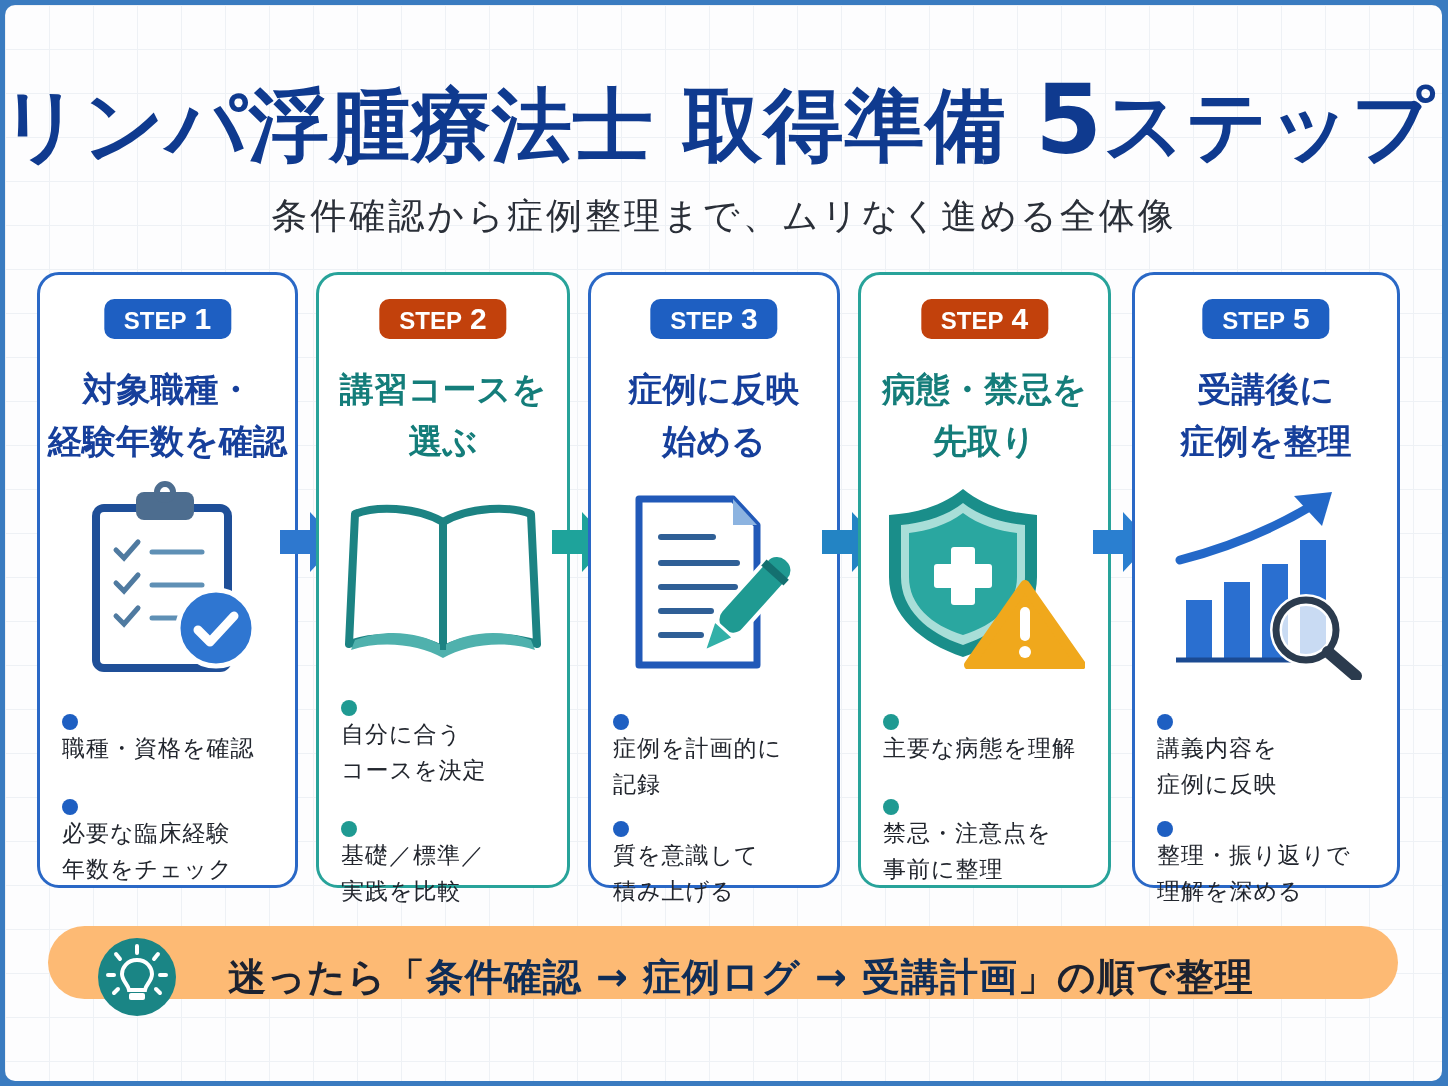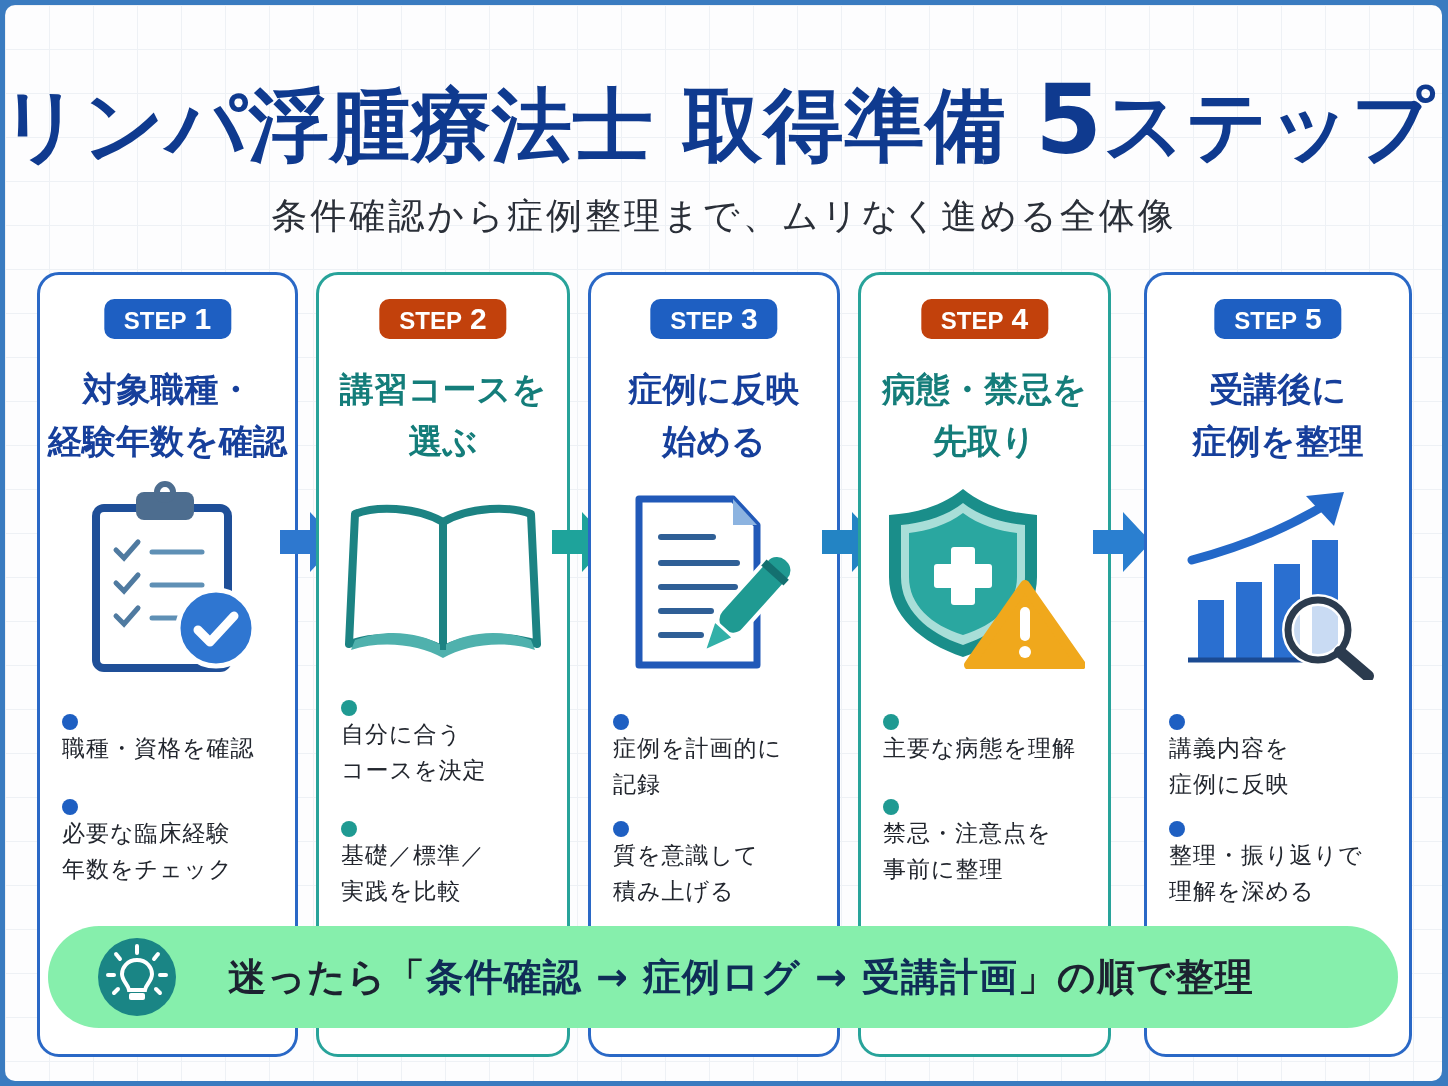--- a/index.html
+++ b/index.html
@@ -18,21 +18,21 @@
       position: absolute; left: 0; top: 70px; width: 1448px; 
       font-size: 80px; font-weight: bold; color: #0f3a8f; letter-spacing: 1px;
       line-height: 100px; white-space: nowrap;
     }
     .title .num { font-size: 96px; }
     .subtitle {
       position: absolute; left: 0; top: 192px; width: 1448px; text-align: center;
       font-size: 36px; color: #2a2f38; letter-spacing: 3px; white-space: nowrap;
     }
     .card {
-      position: absolute; top: 272px; height: 785px; border-radius: 22px;
+      position: absolute; top: 272px; height: 616px; border-radius: 22px;
       background: #ffffff; border: 3px solid #2a68c6;
     }
     .card.teal { border-color: #28a39a; }
     .card.blue { border-color: #2a68c6; }
     .badge {
       position: absolute; top: 24px; left: 50%; transform: translateX(-50%);
       height: 40px; padding: 0 20px; border-radius: 10px; color: #fff;
       font-size: 24px; font-weight: bold; line-height: 40px; white-space: nowrap;
       font-family: "Liberation Sans", sans-serif;
     }
@@ -47,22 +47,22 @@
     .teal .heading { color: #147d7a; }
     .icon { position: absolute; top: 205px; left: 50%; transform: translateX(-50%); }
     .bullets { position: absolute; top: 430px; left: 22px; right: 10px; }
     .bullet { display: flex; margin-bottom: 24px; flex-direction: column; }
     .dot { width: 16px; height: 16px; border-radius: 50%; margin-top: 9px; margin-right: 14px; flex: none; }
     .blue .dot { background: #1e5fc2; }
     .teal .dot { background: #1f9a92; }
     .btext { font-size: 23px; color: #22262e; line-height: 36px; letter-spacing: 1px; white-space: pre-line; }
     .arrow { position: absolute; top: 512px; }
     .tip {
-      position: absolute; left: 48px; top: 926px; width: 1350px; height: 102px;
-      border-radius: 51px; background: #86efac;
+      position: absolute; left: 48px; top: 926px; width: 1350px; height: 73px;
+      border-radius: 51px; background: #fdba74;
     }
     .tip-icon {
       position: absolute; left: 50px; top: 12px; width: 78px; height: 78px; border-radius: 50%;
       background: #1a8585;
     }
     .tip-text {
       position: absolute; left: 180px; top: 0; line-height: 102px; font-size: 38px;
       font-weight: bold; color: #1c2230; white-space: nowrap; letter-spacing: 1px;
     }
     .tip-text .em { color: #0f2d57; }
@@ -207,21 +207,21 @@
         <span class="btext">禁忌・注意点を
 事前に整理</span>
       </div>
   </div>
 </div>
 
 <svg class="arrow" style="left:1093px;" width="58" height="60" viewBox="0 0 58 60">
   <path d="M0 18 H30 V0 L58 30 L30 60 V42 H0 Z" fill="#2a7fd0"></path>
 </svg>
 
-<div class="card blue" style="left:1132px;width:268px;margin-left:12px;">
+<div class="card blue" style="left:1132px;width:268px;">
   <div class="badge"><span>STEP</span><span class="n">5</span></div>
   <div class="heading">
       <div>受講後に</div>
       <div>症例を整理</div>
     </div>
   <svg class="icon" style="top:215px;" width="200" height="190" viewBox="0 0 200 190">
     <path d="M14 70 C60 58 110 38 152 12" fill="none" stroke="#2368c8" stroke-width="9" stroke-linecap="round"></path>
     <path d="M128 6 L166 2 L156 36 Z" fill="#2368c8"></path>
     <rect x="20" y="110" width="26" height="60" fill="#2a6fd0"></rect>
     <rect x="58" y="92" width="26" height="78" fill="#2a6fd0"></rect>

